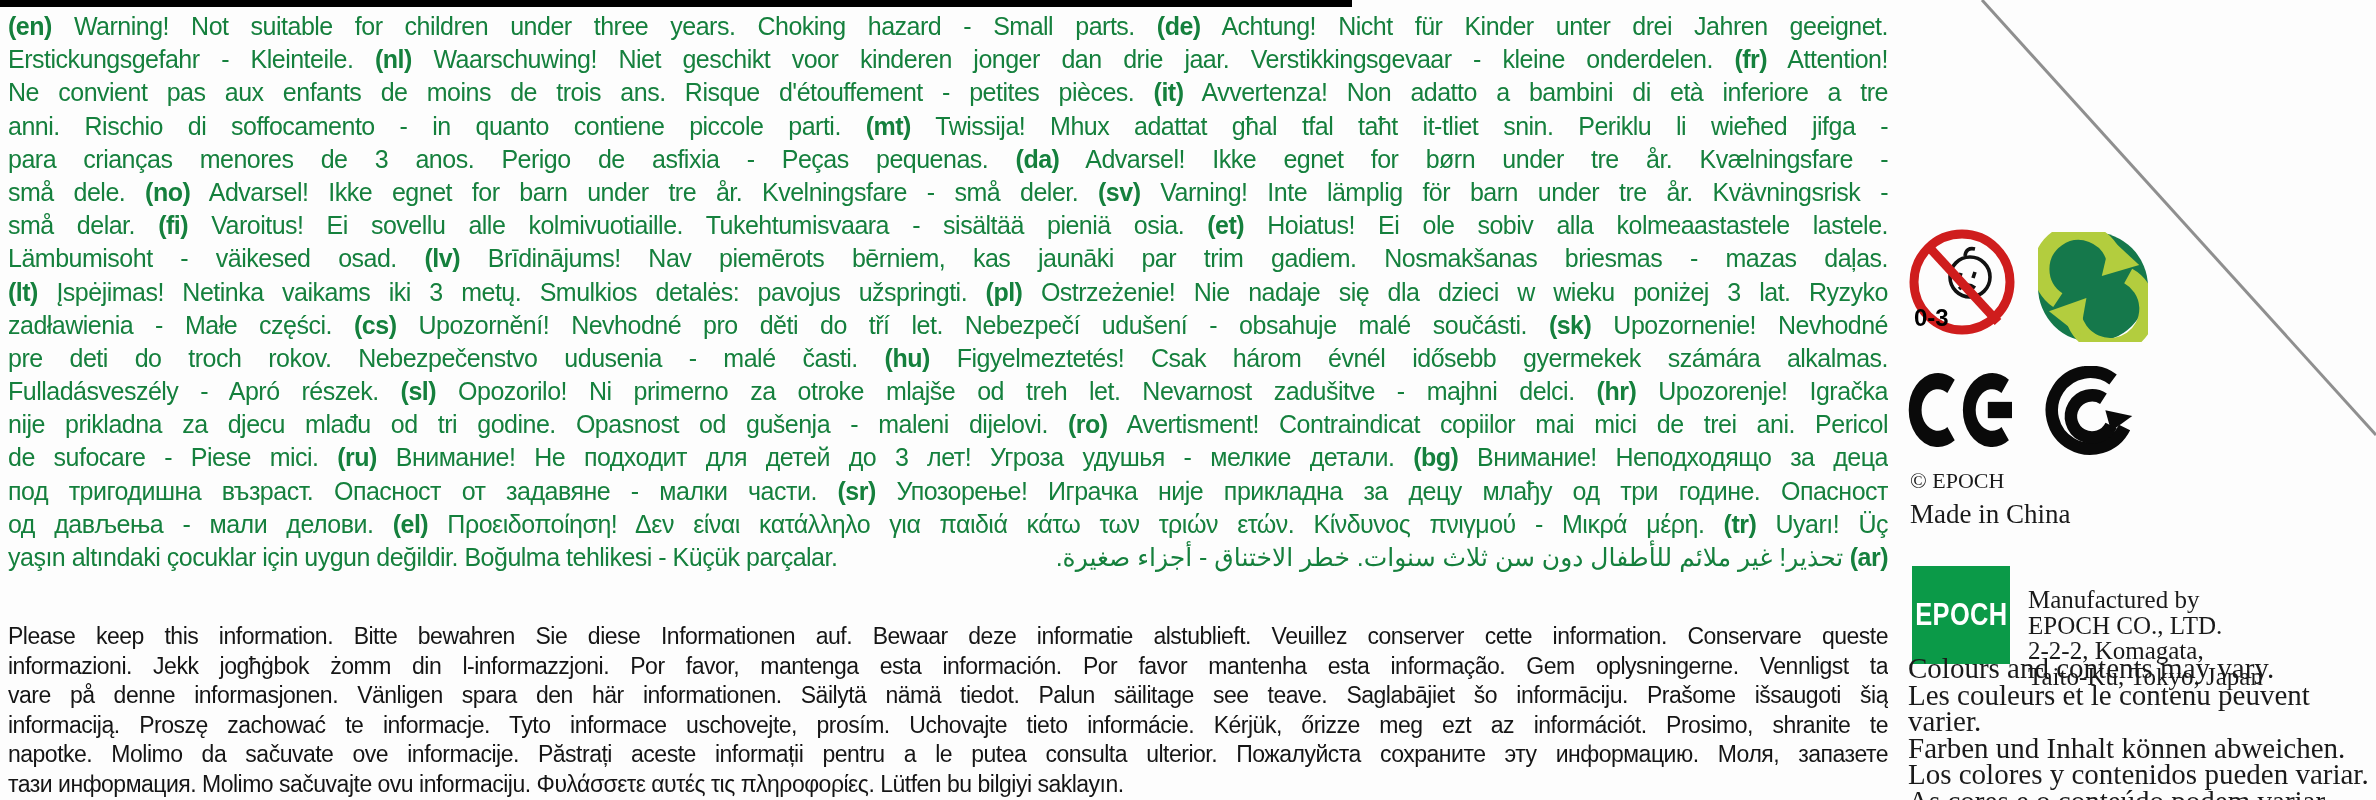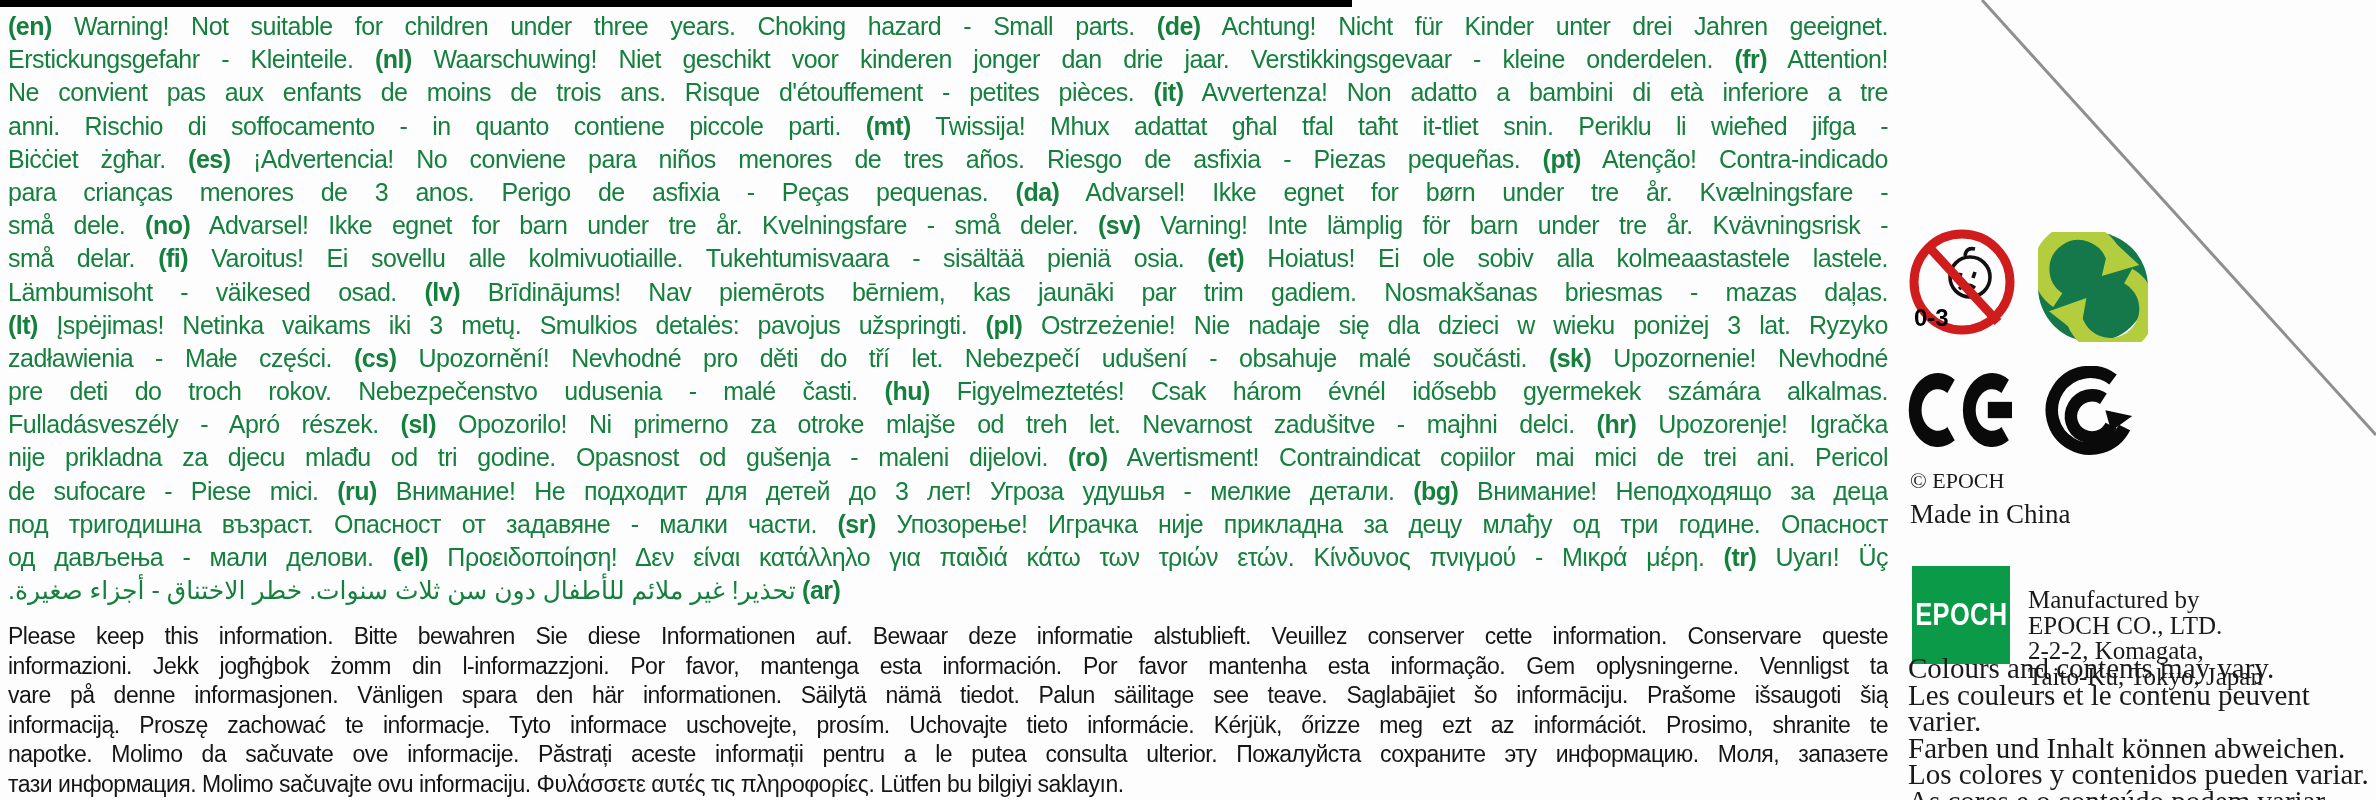--- a/index.html
+++ b/index.html
@@ -63,34 +63,34 @@
 
   <svg class="diag" viewBox="0 0 2376 800">
     <line x1="1982" y1="0" x2="2376" y2="435" stroke-width="3" stroke="#8f8f8f"></line>
   </svg>
 
   <div class="warn">
     <div class="warn-line"><b>(en)</b> Warning! Not suitable for children under three years. Choking hazard - Small parts. <b>(de)</b> Achtung! Nicht für Kinder unter drei Jahren geeignet.</div>
     <div class="warn-line">Erstickungsgefahr - Kleinteile. <b>(nl)</b> Waarschuwing! Niet geschikt voor kinderen jonger dan drie jaar. Verstikkingsgevaar - kleine onderdelen. <b>(fr)</b> Attention!</div>
     <div class="warn-line">Ne convient pas aux enfants de moins de trois ans. Risque d'étouffement - petites pièces. <b>(it)</b> Avvertenza! Non adatto a bambini di età inferiore a tre</div>
     <div class="warn-line">anni. Rischio di soffocamento - in quanto contiene piccole parti. <b>(mt)</b> Twissija! Mhux adattat għal tfal taħt it-tliet snin. Periklu li wieħed jifga -</div>
-    <div class="warn-line">Biċċiet żgħar. <b>(es)</b> ¡Advertencia! No conviene para niños menores de tres años. Riesgo de asfixia - Piezas pequeñas. <b>(pt)</b> Atenção! Contra-indicado</div>
     <div class="warn-line">para crianças menores de 3 anos. Perigo de asfixia - Peças pequenas. <b>(da)</b> Advarsel! Ikke egnet for børn under tre år. Kvælningsfare -</div>
     <div class="warn-line">små dele. <b>(no)</b> Advarsel! Ikke egnet for barn under tre år. Kvelningsfare - små deler. <b>(sv)</b> Varning! Inte lämplig för barn under tre år. Kvävningsrisk -</div>
     <div class="warn-line">små delar. <b>(fi)</b> Varoitus! Ei sovellu alle kolmivuotiaille. Tukehtumisvaara - sisältää pieniä osia. <b>(et)</b> Hoiatus! Ei ole sobiv alla kolmeaastastele lastele.</div>
     <div class="warn-line">Lämbumisoht - väikesed osad. <b>(lv)</b> Brīdinājums! Nav piemērots bērniem, kas jaunāki par trim gadiem. Nosmakšanas briesmas - mazas daļas.</div>
     <div class="warn-line"><b>(lt)</b> Įspėjimas! Netinka vaikams iki 3 metų. Smulkios detalės: pavojus užspringti. <b>(pl)</b> Ostrzeżenie! Nie nadaje się dla dzieci w wieku poniżej 3 lat. Ryzyko</div>
     <div class="warn-line">zadławienia - Małe części. <b>(cs)</b> Upozornění! Nevhodné pro děti do tří let. Nebezpečí udušení - obsahuje malé součásti. <b>(sk)</b> Upozornenie! Nevhodné</div>
     <div class="warn-line">pre deti do troch rokov. Nebezpečenstvo udusenia - malé časti. <b>(hu)</b> Figyelmeztetés! Csak három évnél idősebb gyermekek számára alkalmas.</div>
     <div class="warn-line">Fulladásveszély - Apró részek. <b>(sl)</b> Opozorilo! Ni primerno za otroke mlajše od treh let. Nevarnost zadušitve - majhni delci. <b>(hr)</b> Upozorenje! Igračka</div>
     <div class="warn-line">nije prikladna za djecu mlađu od tri godine. Opasnost od gušenja - maleni dijelovi. <b>(ro)</b> Avertisment! Contraindicat copiilor mai mici de trei ani. Pericol</div>
     <div class="warn-line">de sufocare - Piese mici. <b>(ru)</b> Внимание! Не подходит для детей до 3 лет! Угроза удушья - мелкие детали. <b>(bg)</b> Внимание! Неподходящо за деца</div>
     <div class="warn-line">под тригодишна възраст. Опасност от задавяне - малки части. <b>(sr)</b> Упозорење! Играчка није прикладна за децу млађу од три године. Опасност</div>
     <div class="warn-line">од дављења - мали делови. <b>(el)</b> Προειδοποίηση! Δεν είναι κατάλληλο για παιδιά κάτω των τριών ετών. Κίνδυνος πνιγμού - Μικρά μέρη. <b>(tr)</b> Uyarı! Üç</div>
     <div class="warn-last">
+      <span>yaşın altındaki çocuklar için uygun değildir. Boğulma tehlikesi - Küçük parçalar.</span>
       <span class="rtl"><b>(ar)</b> تحذير! غير ملائم للأطفال دون سن ثلاث سنوات. خطر الاختناق - أجزاء صغيرة.</span>
     </div>
   </div>
 
   <div class="keep">
     <div class="keep-line">Please keep this information. Bitte bewahren Sie diese Informationen auf. Bewaar deze informatie alstublieft. Veuillez conserver cette information. Conservare queste</div>
     <div class="keep-line">informazioni. Jekk jogħġbok żomm din l-informazzjoni. Por favor, mantenga esta información. Por favor mantenha esta informação. Gem oplysningerne. Vennligst ta</div>
     <div class="keep-line">vare på denne informasjonen. Vänligen spara den här informationen. Säilytä nämä tiedot. Palun säilitage see teave. Saglabājiet šo informāciju. Prašome išsaugoti šią</div>
     <div class="keep-line">informaciją. Proszę zachować te informacje. Tyto informace uschovejte, prosím. Uchovajte tieto informácie. Kérjük, őrizze meg ezt az információt. Prosimo, shranite te</div>
     <div class="keep-line">napotke. Molimo da sačuvate ove informacije. Păstrați aceste informații pentru a le putea consulta ulterior. Пожалуйста сохраните эту информацию. Моля, запазете</div>

